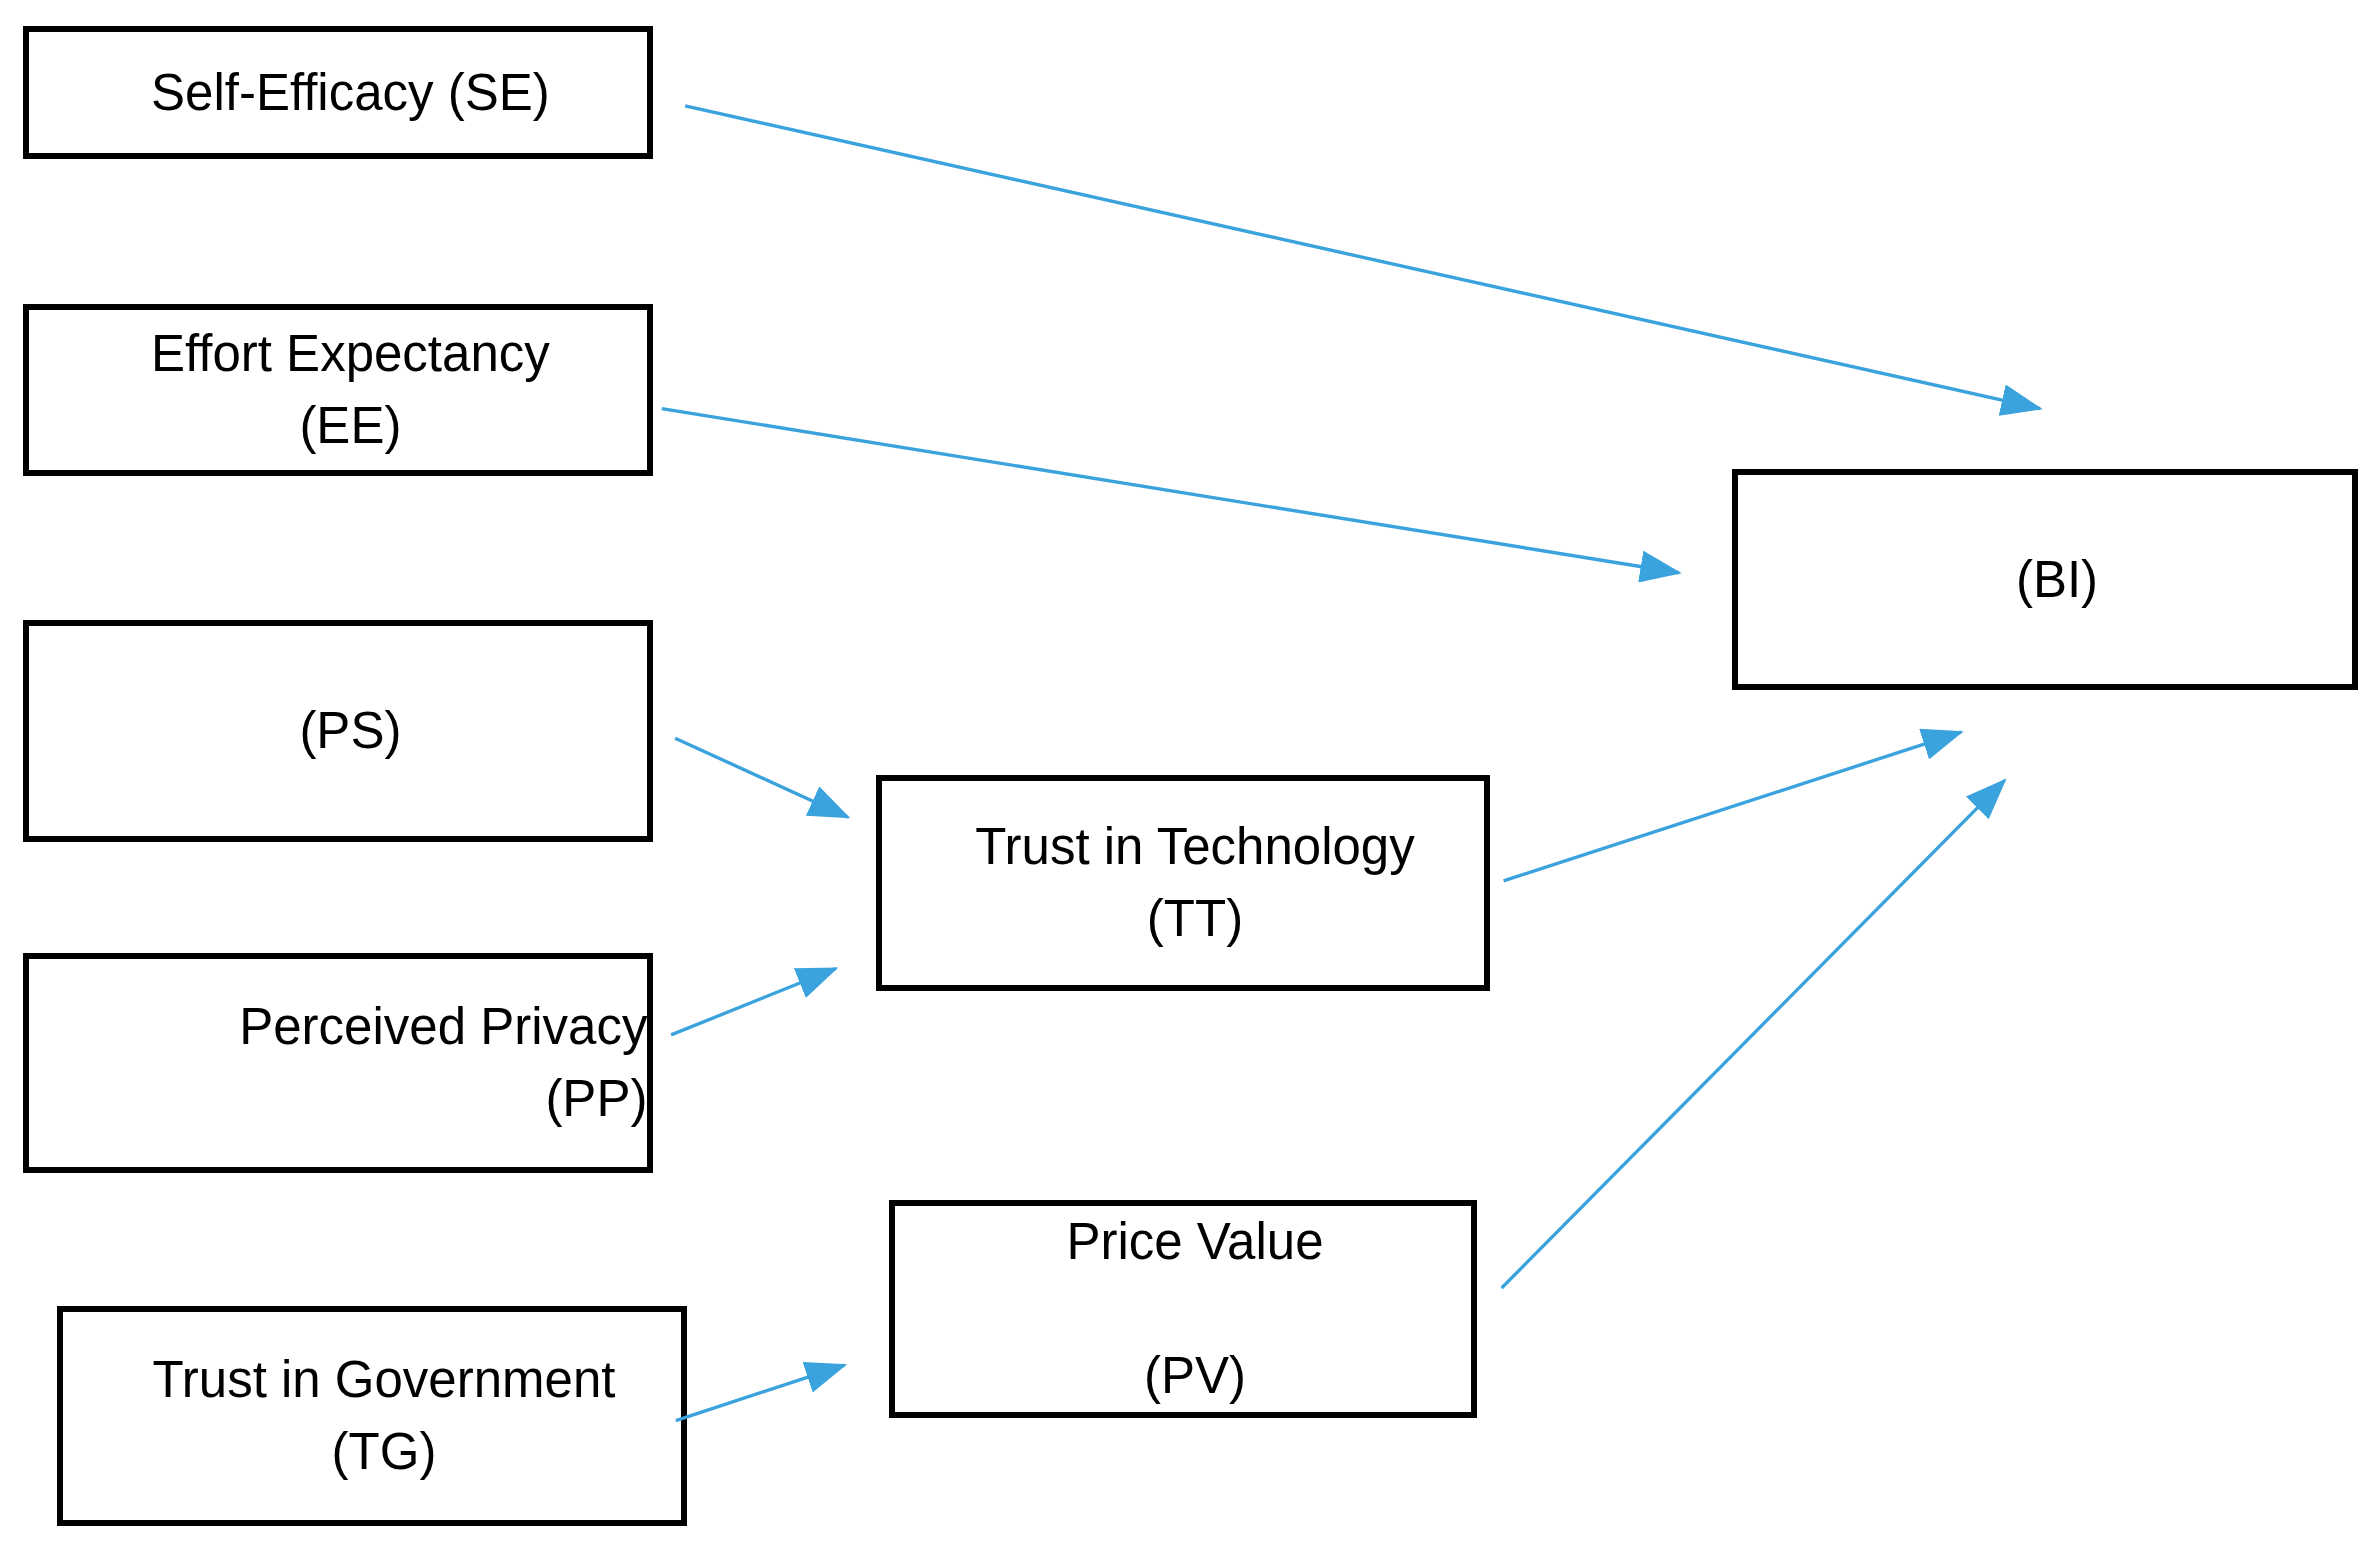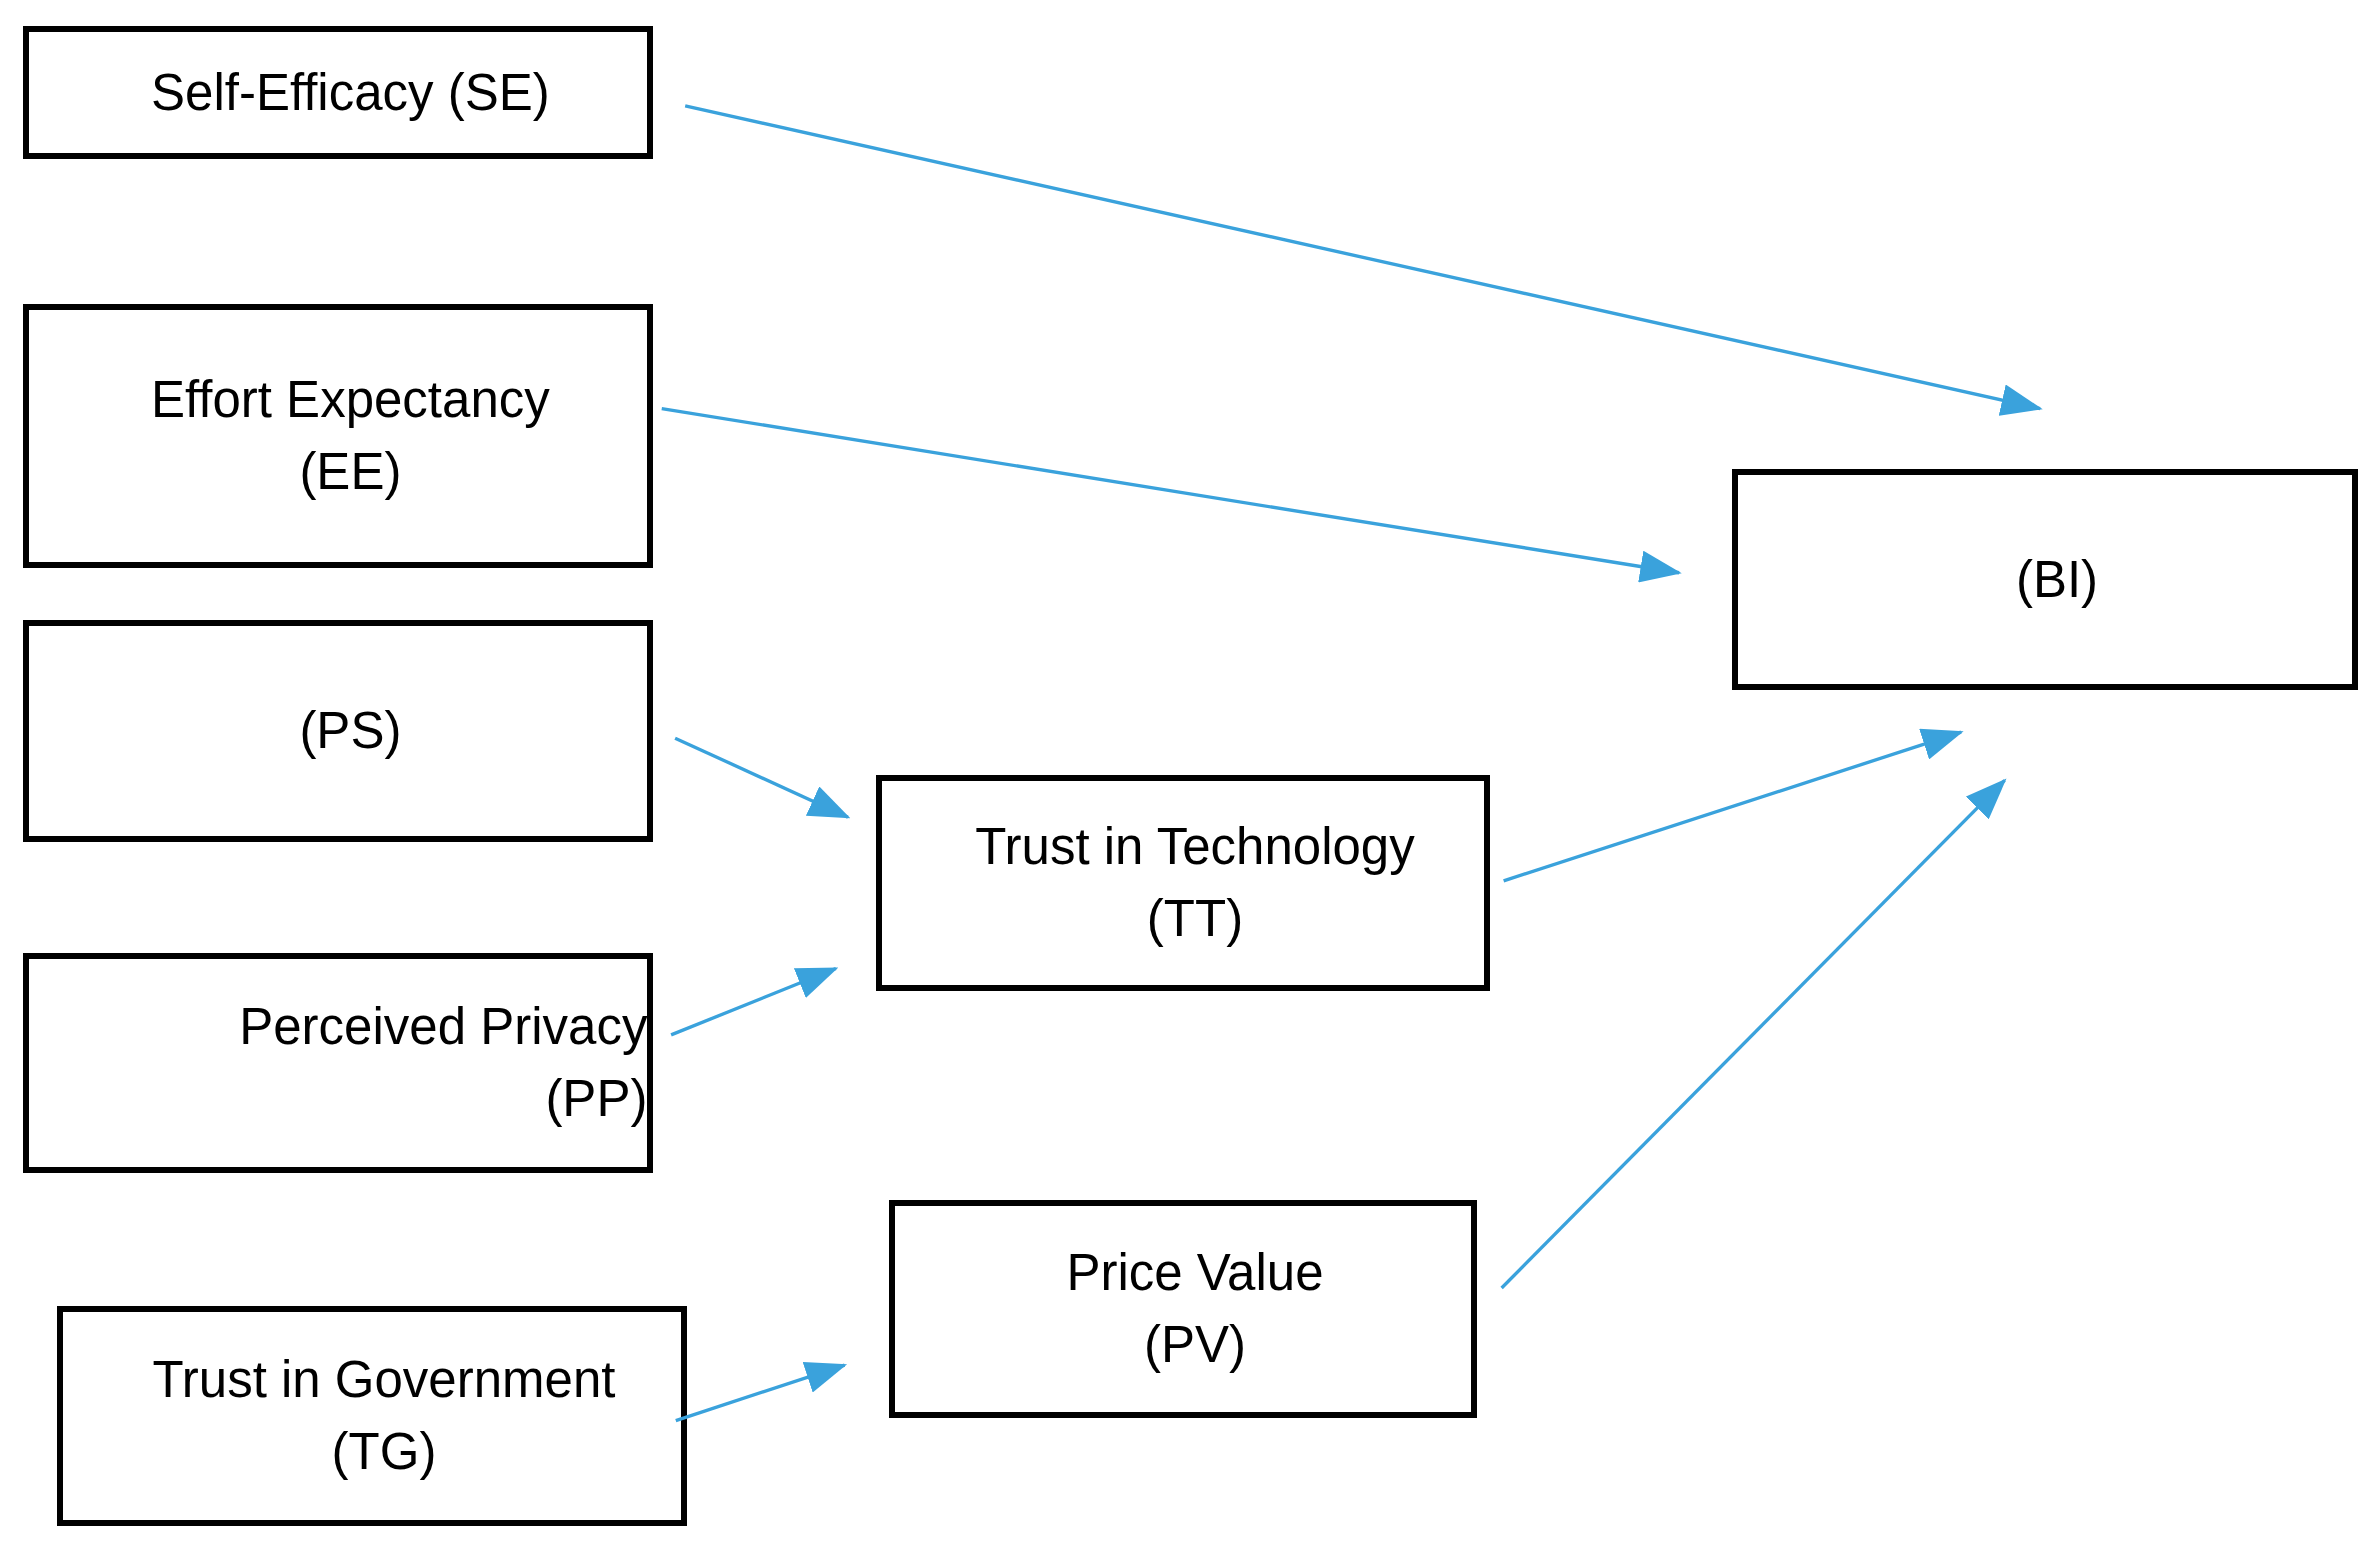--- a/index.html
+++ b/index.html
@@ -48,40 +48,40 @@
 </style>
 </head>
 <body>
 
 <div class="canvas">
 
   <div id="nodes-layer">
       <div class="node" style="left: 23.4px; top: 26px; width: 630px; height: 133px; border-width: 6.7px;">
         <div>Self-Efficacy (SE)</div>
       </div>
-      <div class="node" style="left: 23.4px; top: 304px; width: 630px; height: 264px; border-width: 6.7px;">
+      <div class="node" style="left: 23.4px; top: 304px; width: 630px; height: 172px; border-width: 6.7px;">
         <div>Effort Expectancy</div>
         <div>(EE)</div>
       </div>
       <div class="node" style="left: 23.4px; top: 620px; width: 630px; height: 222px; border-width: 6.7px;">
         <div>(PS)</div>
       </div>
       <div class="node" style="left: 23.4px; top: 953px; width: 630px; height: 220px; border-width: 6.7px; align-items: flex-end;">
         <div>Perceived Privacy</div>
         <div>(PP)</div>
       </div>
       <div class="node" style="left: 17px; top: 1306px; width: 630px; height: 220px; border-width: 6.7px; margin-left: 40px;">
         <div>Trust in Government</div>
         <div>(TG)</div>
       </div>
       <div class="node" style="left: 876px; top: 775px; width: 614px; height: 216px; border-width: 6.7px;">
         <div>Trust in Technology</div>
         <div>(TT)</div>
       </div>
-      <div class="node" style="left: 889px; top: 1200px; width: 588px; height: 218px; border-width: 6.7px;">
+      <div class="node" style="left: 889px; top: 1200px; width: 588px; height: 218px; border-width: 6.7px; justify-content: space-between;">
         <div>Price Value</div>
         <div>(PV)</div>
       </div>
       <div class="node" style="left: 1732px; top: 469px; width: 626px; height: 221px; border-width: 6.7px;">
         <div>(BI)</div>
       </div>
     </div>
 
   <svg id="arrows" class="arrows-layer" xmlns="http://www.w3.org/2000/svg" width="2377" height="1548" viewBox="0 0 3549 2311">
     <defs>

